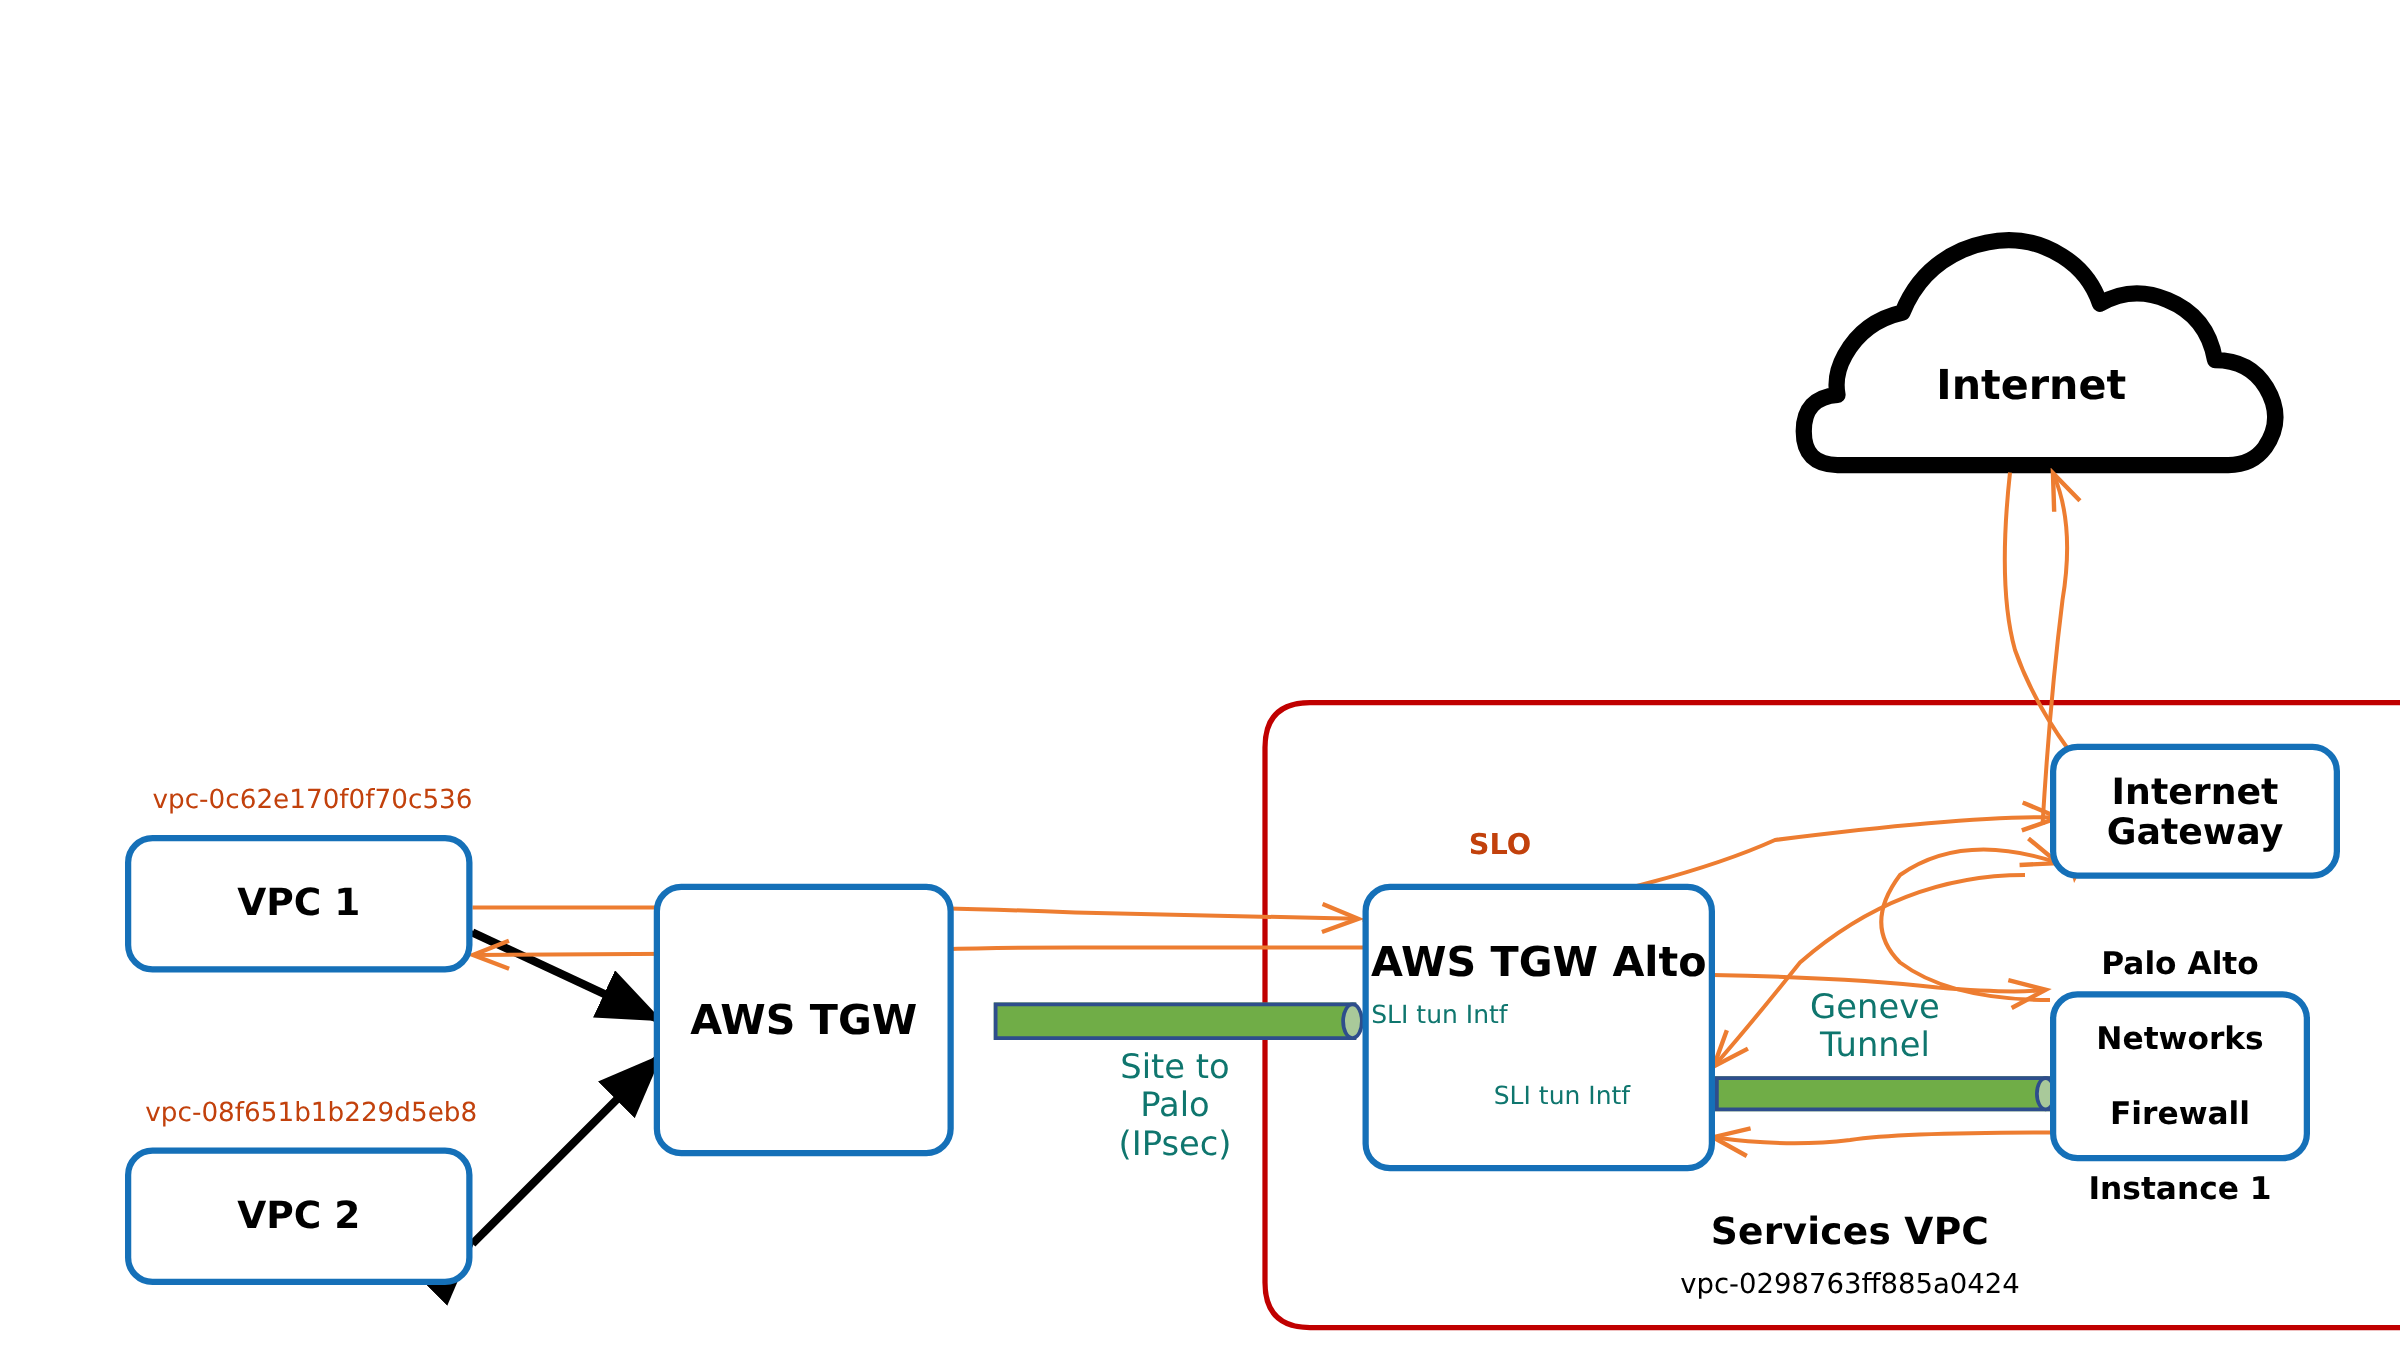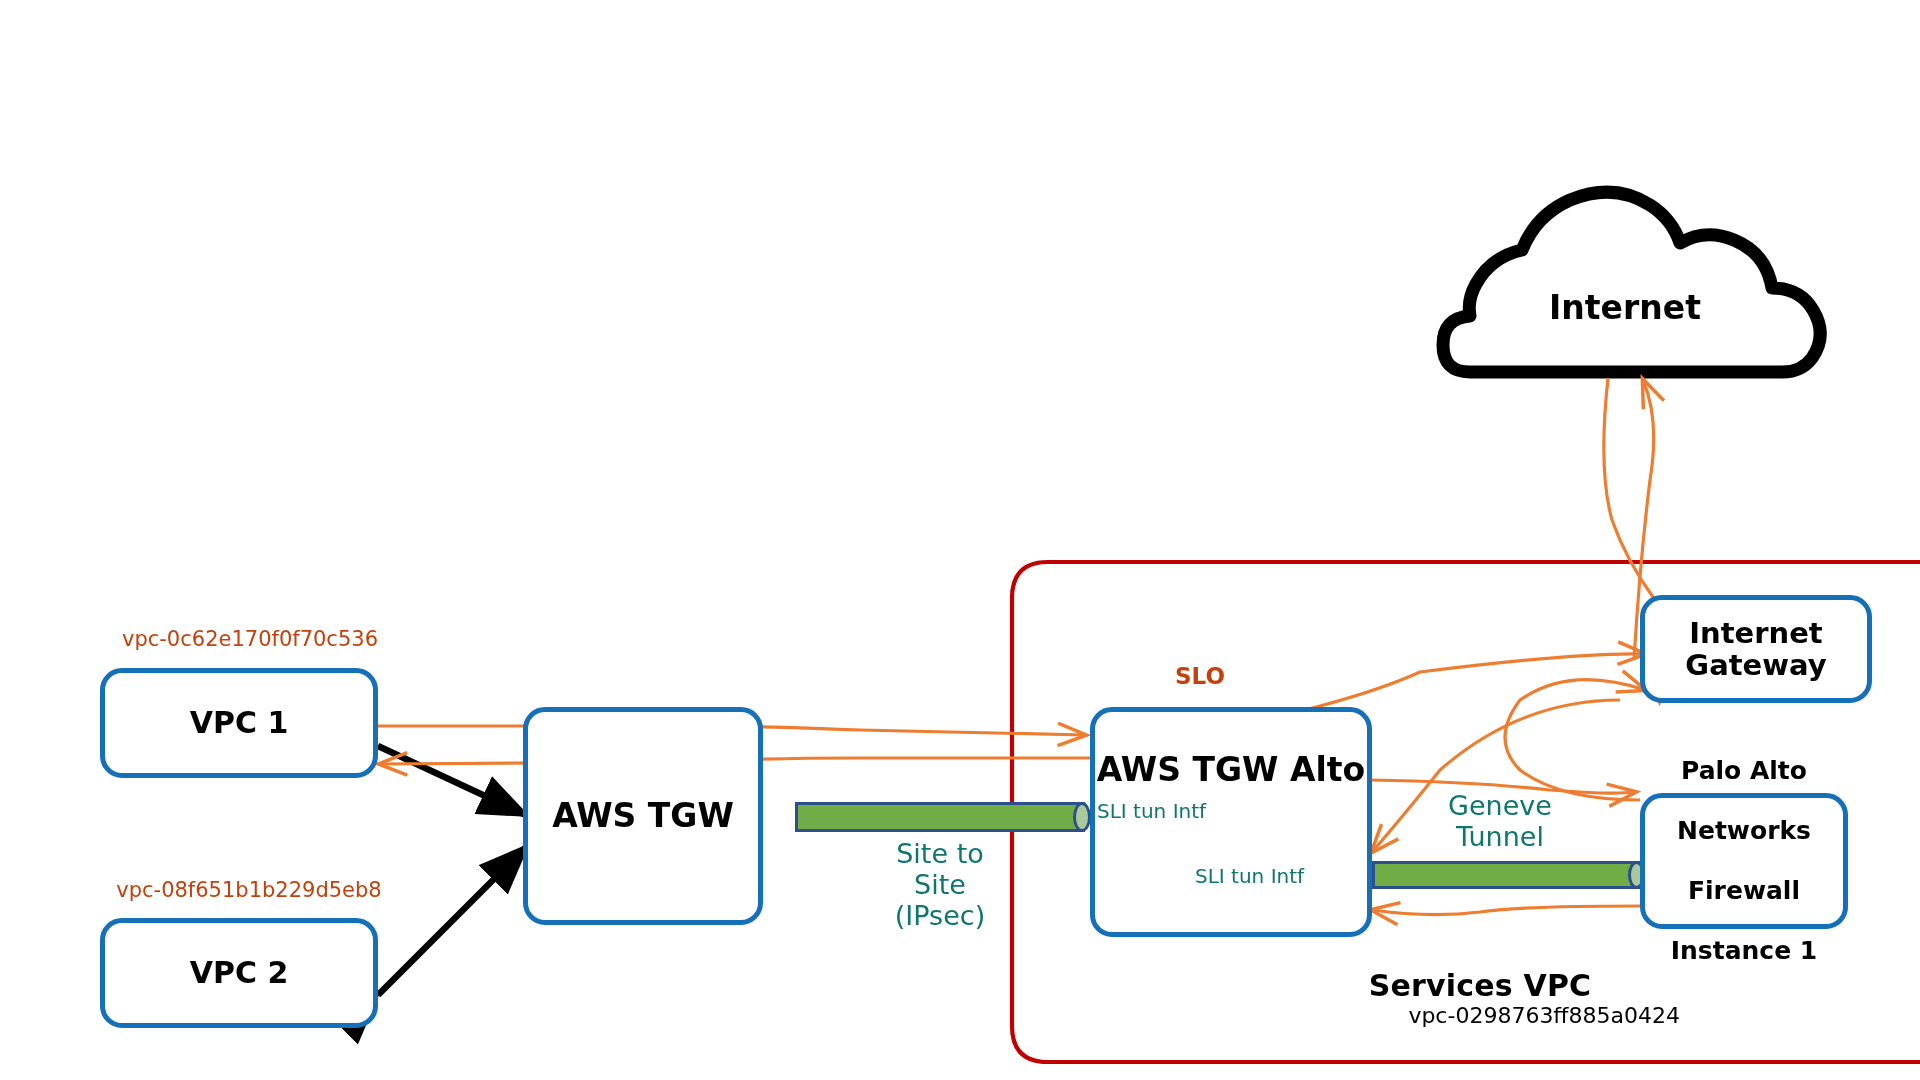--- a/index.html
+++ b/index.html
@@ -77,22 +77,21 @@
     color: #000000;
   }
   .vpc-footer .title {
     font-size: 30px;
     font-weight: bold;
     letter-spacing: 0.2px;
   }
   .vpc-footer .subid {
     font-size: 22px;
     font-weight: normal;
-    margin-top: 0;
-    text-align: right;
+    margin-top: 12px;
   }
   .cloud-text {
     position: absolute;
     font-size: 33px;
     font-weight: bold;
     color: #000000;
     text-align: center;
     white-space: nowrap;
   }
 </style>
@@ -162,21 +161,21 @@
   </div>
 
   <div class="node" style="left:523px; top:707px; width:240px; height:218px; font-size:33px;">
     <span>AWS TGW</span>
   </div>
 
   <div class="tunnel" style="left:795px; top:802px; width:290px; height:30px;"></div>
   <div class="tunnel-cap" style="left:1073px; top:802px; width:18px; height:30px;"></div>
   <div class="edge-label" style="left:840px; top:838px; width:200px; font-size:27px;">
     <div>Site to</div>
-    <div>Site</div>
+    <div>Palo</div>
     <div>(IPsec)</div>
   </div>
 
   <div class="cap-label" style="left:1140px; top:663px; width:120px; font-size:23px; font-weight:bold;">SLO</div>
   <div class="node" style="left:1090px; top:707px; width:282px; height:230px; font-size:33px;
               align-items:flex-start; padding-top:40px;">
     <span>AWS TGW Alto</span>
   </div>
   <div class="edge-label" style="left:1097px; top:800px; width:180px; font-size:20px; text-align:left;">SLI tun Intf</div>
   <div class="edge-label" style="left:1195px; top:865px; width:180px; font-size:20px; text-align:left;">SLI tun Intf</div>

